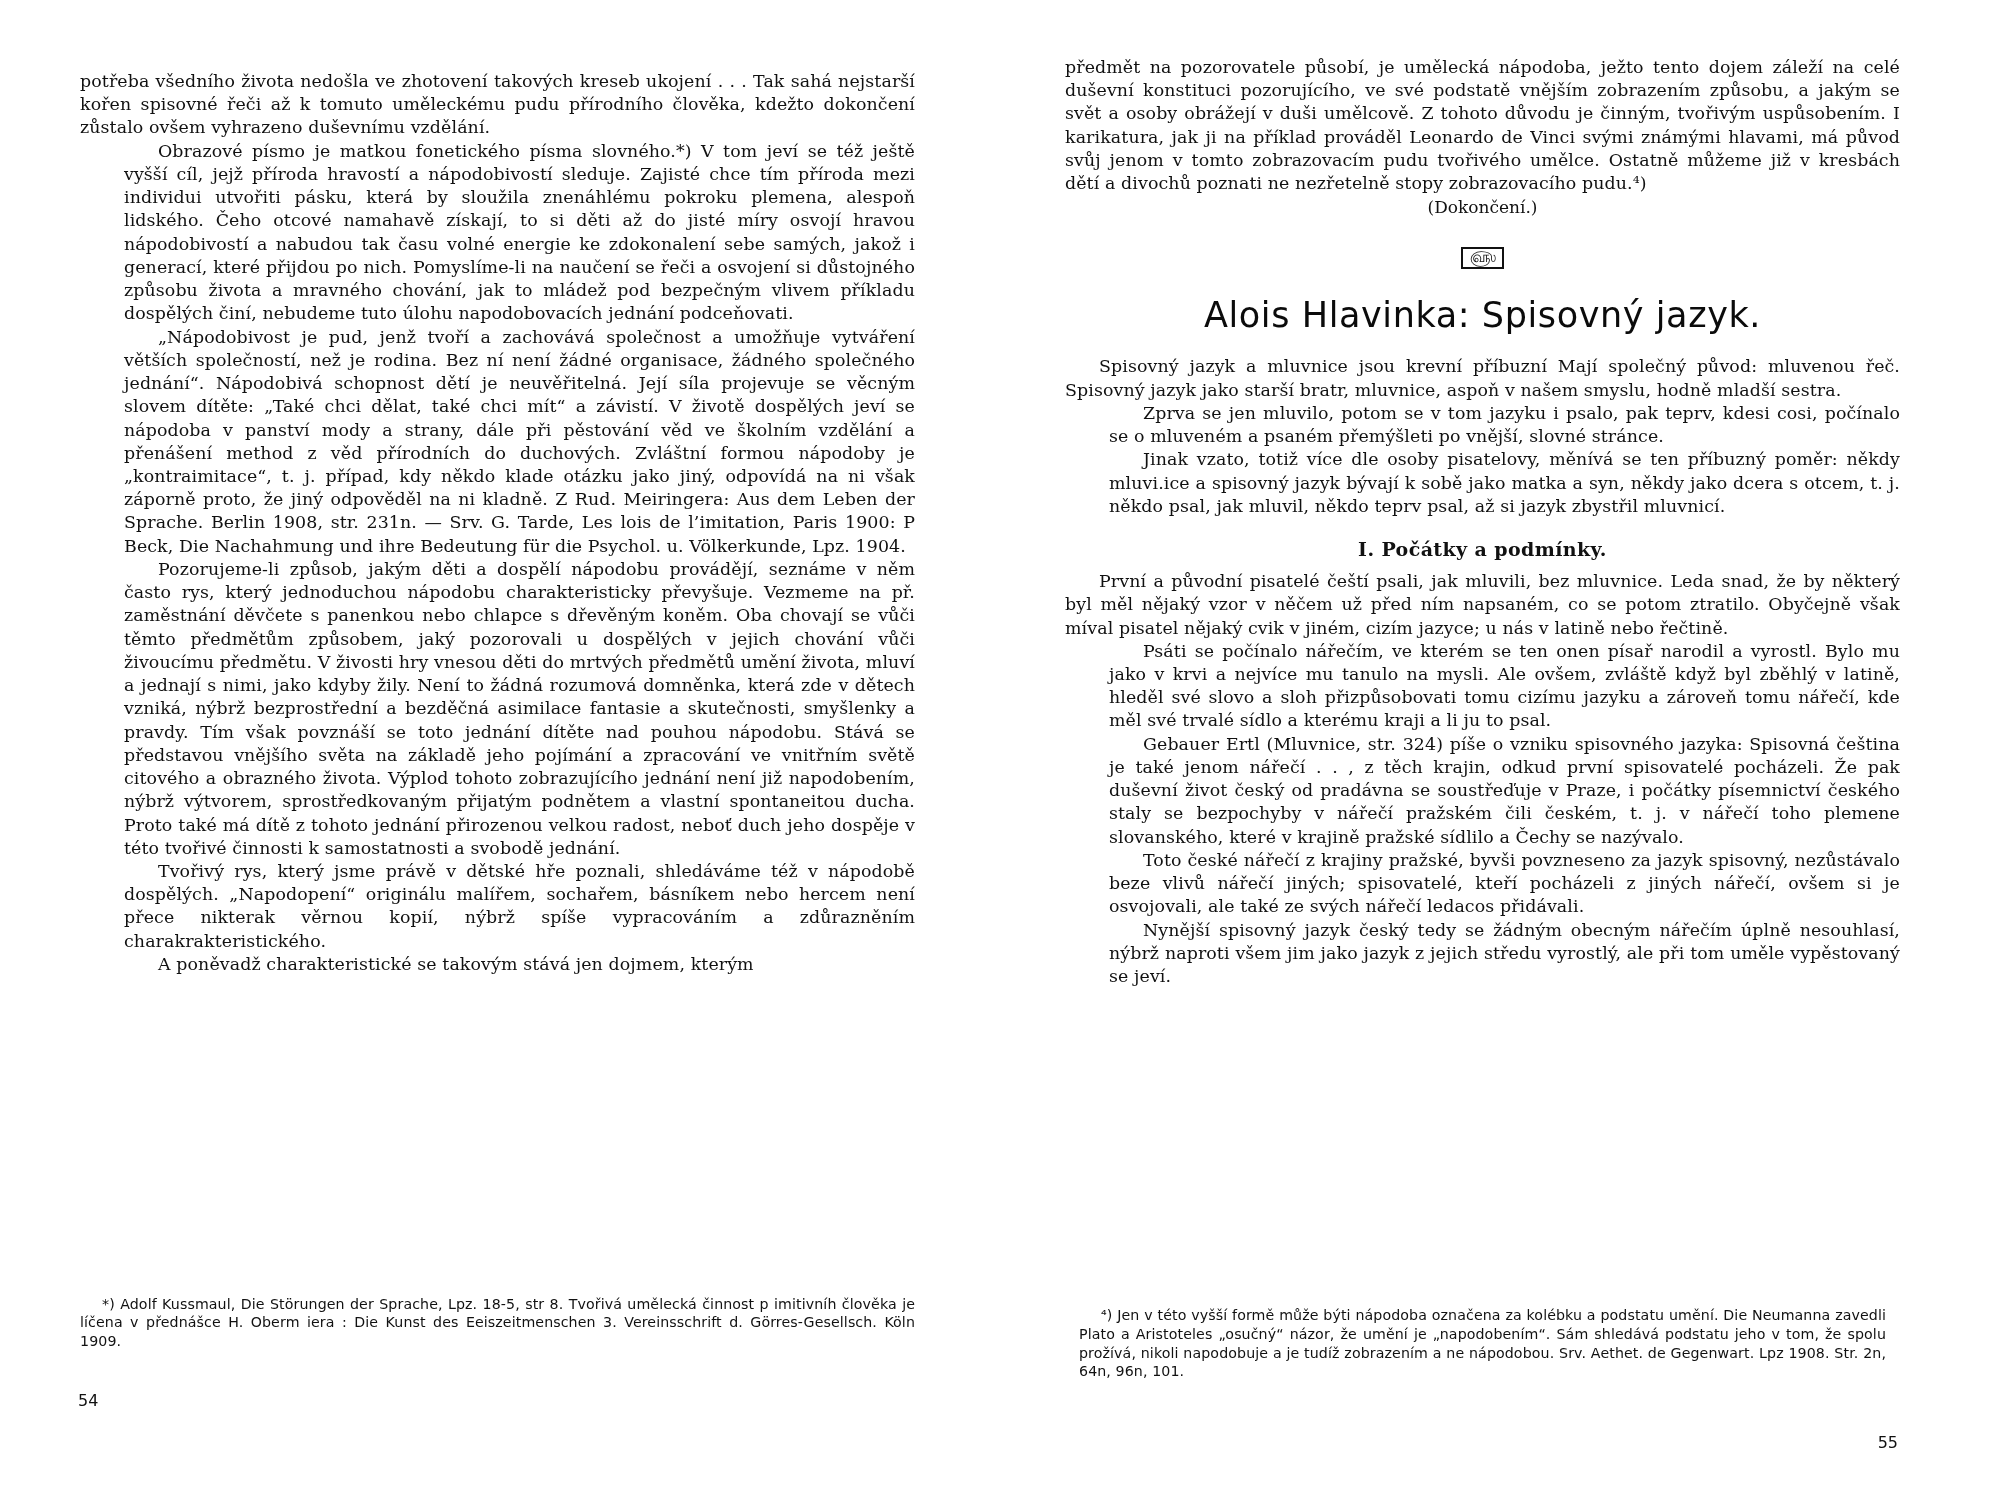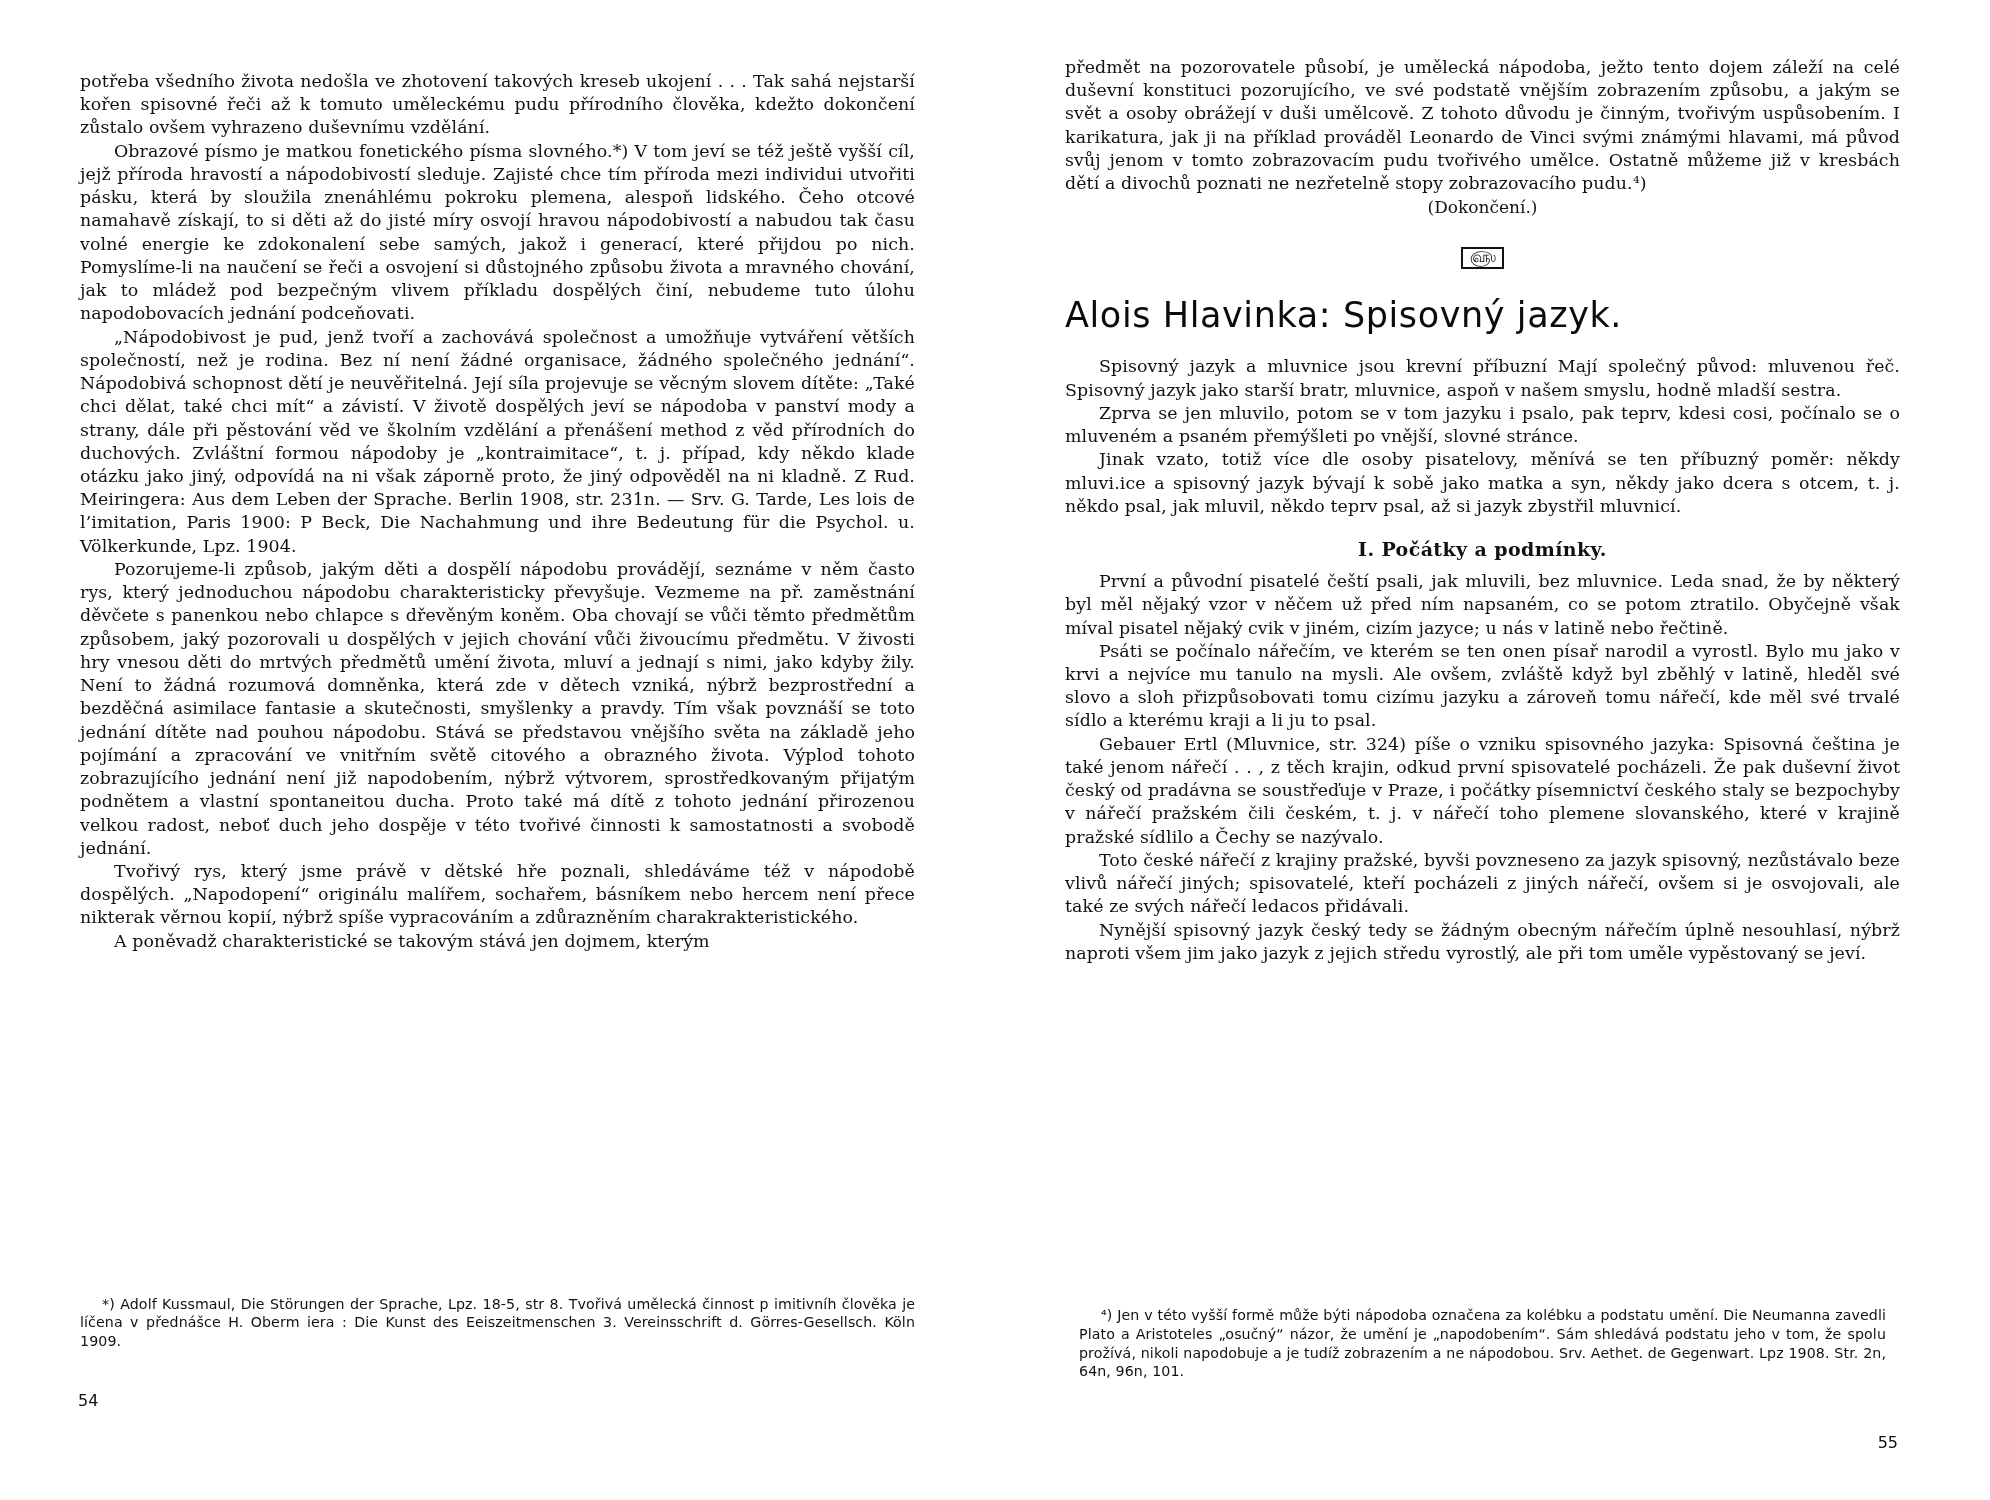--- a/index.html
+++ b/index.html
@@ -41,26 +41,27 @@
     line-height: 1.335;
     letter-spacing: 0.1px;
     text-indent: 34px;
     hyphens: manual;
   }
   p.noindent {
     text-indent: 0;
   }
   .body-col p + p {
     margin-top: 0;
+    margin-left: 44px;
   }
   .article-title {
     font-family: "DejaVu Sans", sans-serif;
     font-size: 35px;
     letter-spacing: 0.6px;
-    text-align: left;
+    text-align: center;
     margin: 26px 0 20px 0;
     font-weight: 400;
     color: #0b0b0b;
   }
   .section-title {
     text-align: center;
     font-size: 19px;
     margin: 20px 0 10px 0;
     letter-spacing: 0.4px;
   }

